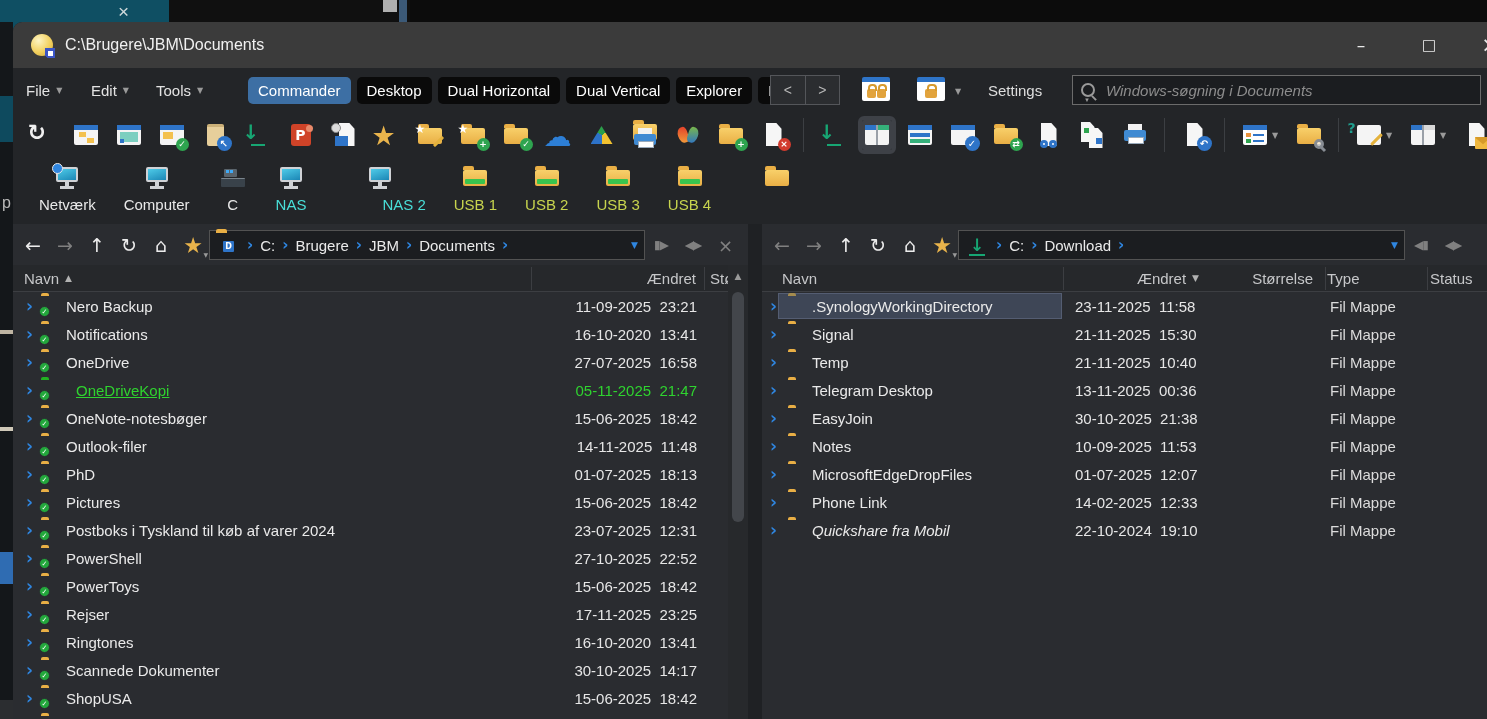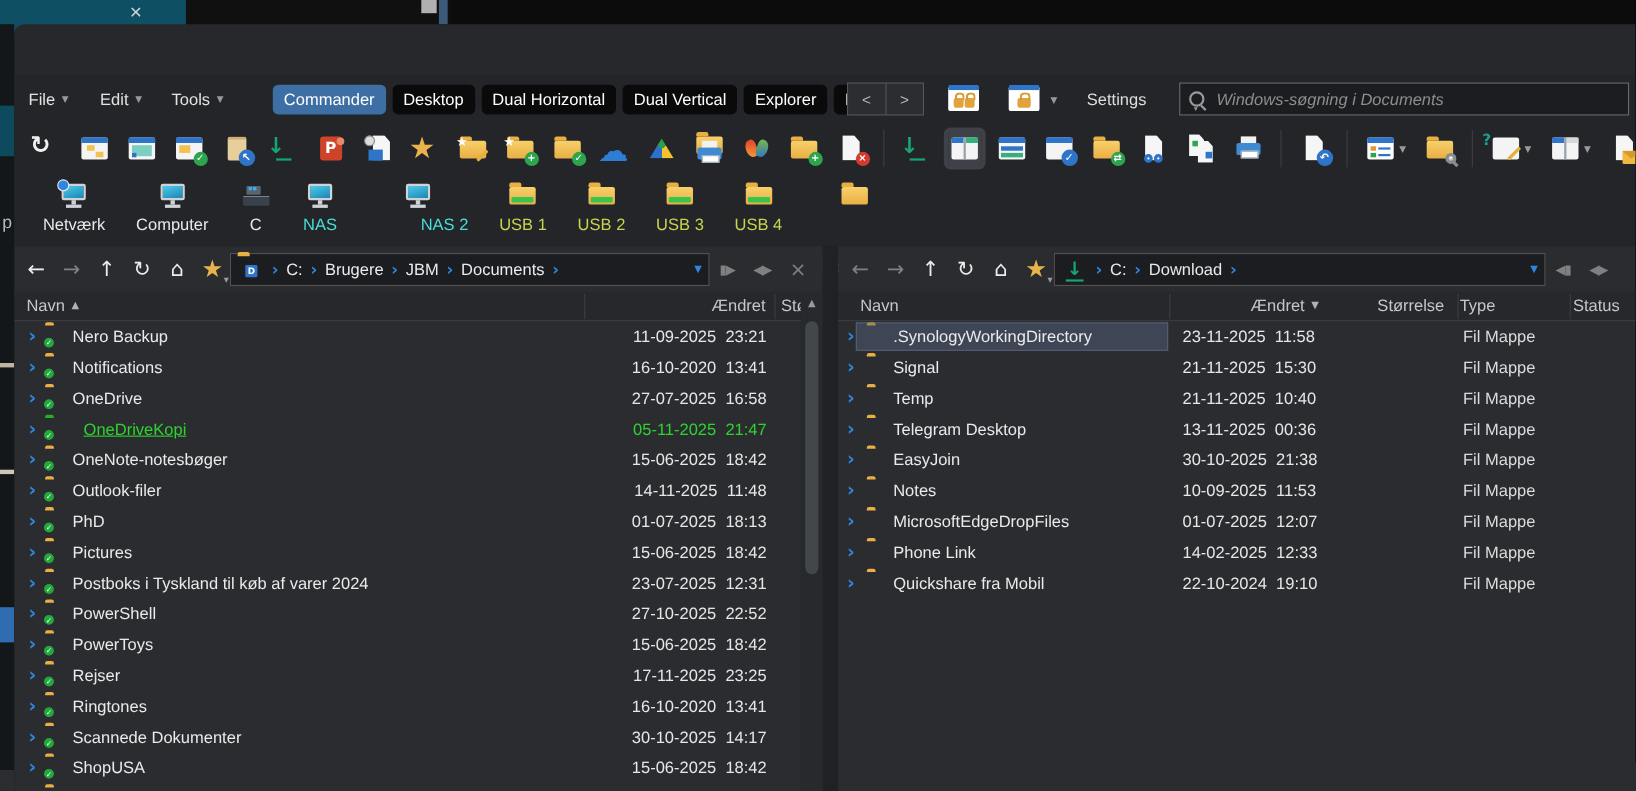--- a/index.html
+++ b/index.html
@@ -214,20 +214,27 @@
   <div class="strip">
     <i class="s-teal"></i>
     <i class="s-p">p</i>
     <i class="s-d1"></i>
     <i class="s-d2"></i>
     <i class="s-blu"></i>
     <i class="s-bt"></i>
   </div>
 
   <div class="app">
+    <div class="titlebar">
+      <span class="appico"></span>
+      <span class="title">C:\Brugere\JBM\Documents</span>
+      <span class="wbtn" style="left:1333px;font-size:17px">–</span>
+      <span class="wbtn" style="left:1401px;font-size:15px">□</span>
+      <span class="wbtn" style="left:1462px;font-size:21px">×</span>
+    </div>
 
     <div class="menurow">
       <div id="menus">
           <div class="menu" style="left: 9px;">
             <span>File</span>
             <span class="car">▼</span>
           </div>
           <div class="menu" style="left: 74px;">
             <span>Edit</span>
             <span class="car">▼</span>
@@ -803,21 +810,21 @@
         <div class="frow">
           <span class="chev" style="left: 8px;">›</span>
           <span class="fico" style="left: 26px;"><i class="fold"></i></span>
           <span class="fname" style="left: 50px;">Phone Link</span>
           <span class="fdate" style="left: 313px;">14-02-2025  12:33</span>
           <span class="ftype" style="left: 568px;">Fil Mappe</span>
         </div>
         <div class="frow">
           <span class="chev" style="left: 8px;">›</span>
           <span class="fico" style="left: 26px;"><i class="fold"></i></span>
-          <span class="fname" style="left: 50px;">Quickshare fra Mobil</span>
+          <span class="fname" style="left: 50px; font-style: italic;">Quickshare fra Mobil</span>
           <span class="fdate" style="left: 313px;">22-10-2024  19:10</span>
           <span class="ftype" style="left: 568px;">Fil Mappe</span>
         </div>
       </div>
 
     <div class="sbar">
       <span class="up">▲</span>
       <span class="thumb"></span>
     </div>
   </div>

